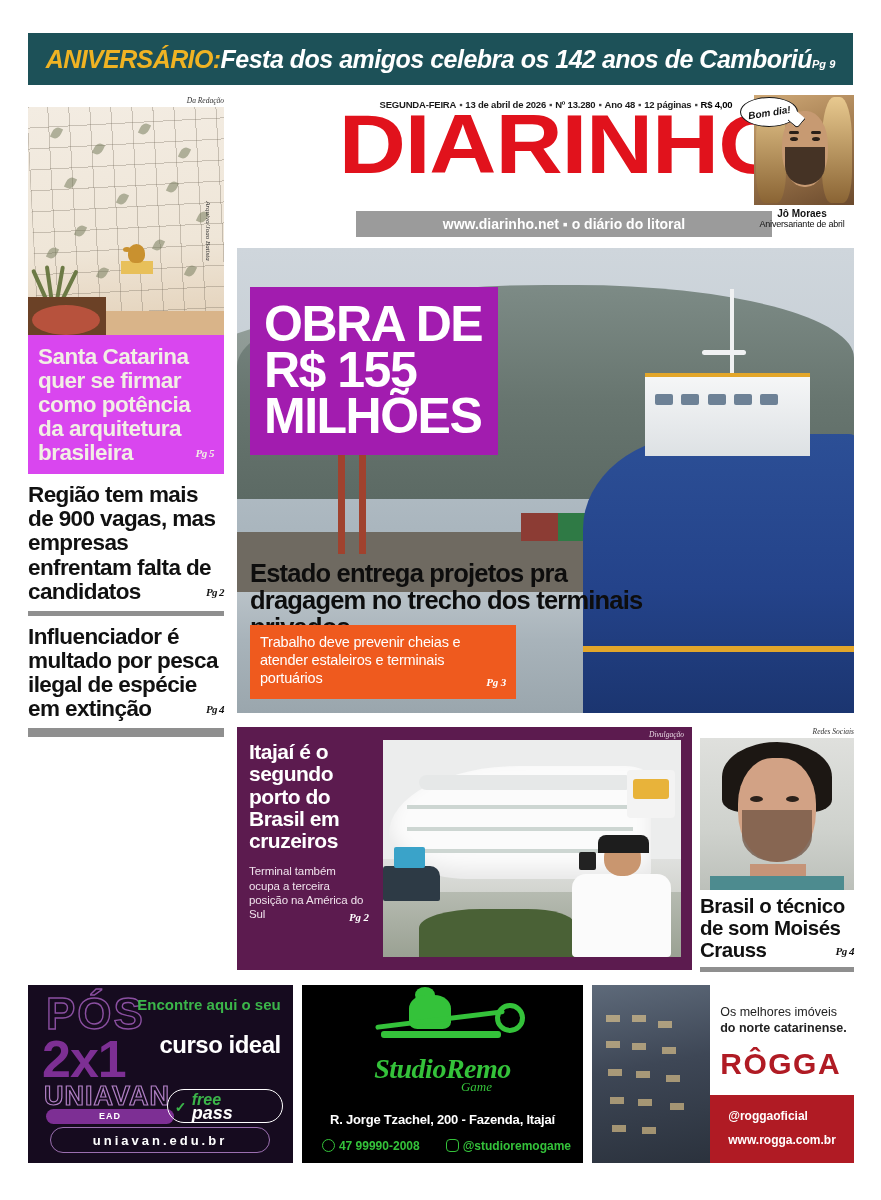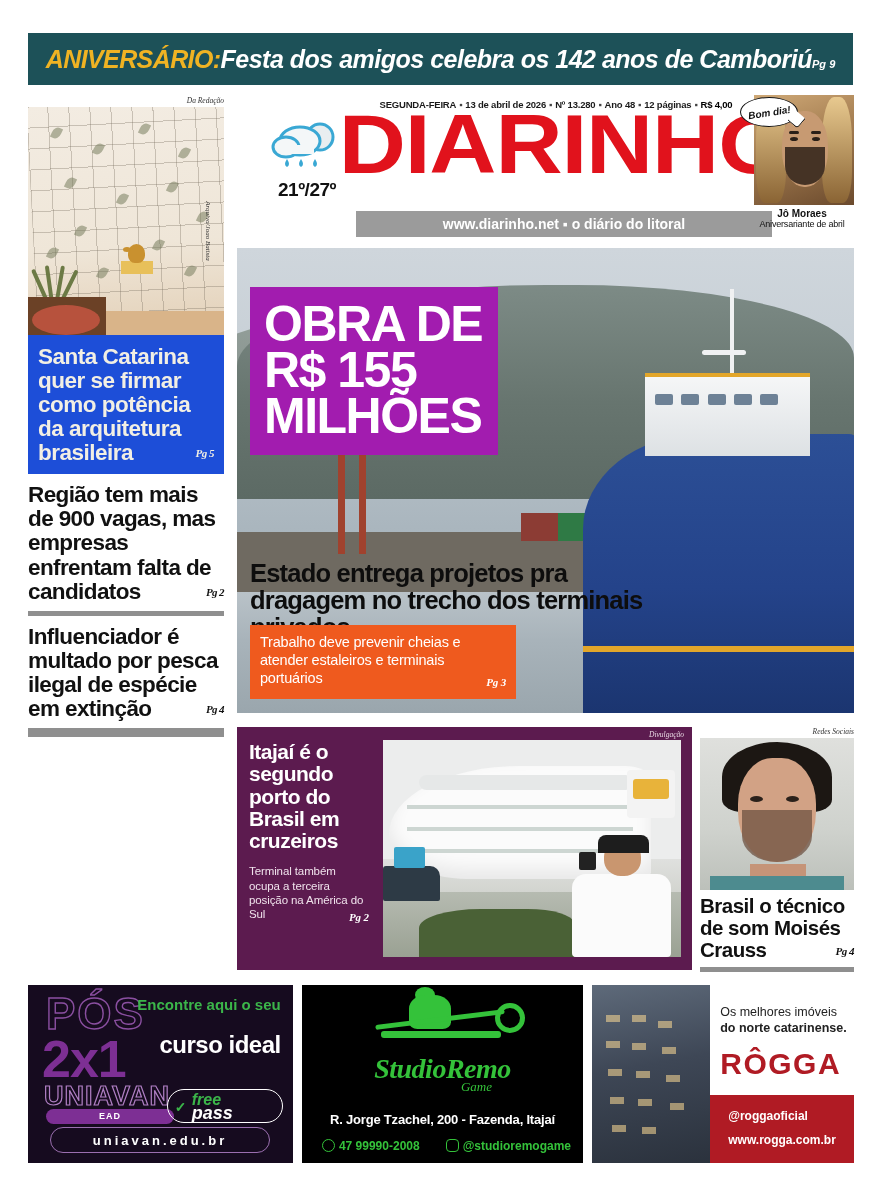--- a/index.html
+++ b/index.html
@@ -114,21 +114,21 @@
   .tile-plant i{position:absolute;bottom:0;left:20px;width:4px;height:52px;background:#6c7a45;transform-origin:bottom;border-radius:3px;}
   .tile-chair{position:absolute;left:0px;top:190px;width:78px;height:38px;background:#6b4126;}
   .tile-rug{position:absolute;left:4px;top:198px;width:68px;height:30px;background:#b7523d;border-radius:50%;}
   .tile-floor{position:absolute;left:0;bottom:0;width:100%;height:24px;background:#d9b489;}
   .credit-vert {
     position:absolute; right:-13px; top:120px; font-size:7px; font-style:italic;
     color:#333; transform: rotate(90deg); transform-origin: center;
     white-space:nowrap; font-family:"Liberation Serif", serif;
   }
 
-  .green-box { width:196px; background:#1d4ed8; padding:10px 10px 9px 10px; }
+  .green-box { width:196px; background:#d946ef; padding:10px 10px 9px 10px; }
   .green-box h2 {
     color:#f2efe4; font-size:22.5px; line-height:1.07; font-weight:bold;
     letter-spacing:-0.5px;
   }
   .pg-inline { font-size:11px; font-style:italic; font-weight:bold; font-family:"Liberation Serif", serif;}
   .pg-right { float:right; margin-top:7px; }
 
   .news-item { padding: 9px 0 7px 0; }
   .news-item h3 {
     font-size:22.5px; line-height:1.07; color:#111; font-weight:bold; letter-spacing:-0.6px;
@@ -285,32 +285,20 @@
   <div class="top-banner">
     <div class="banner-inner">
       <span class="banner-kicker">ANIVERSÁRIO:</span>
       <span class="banner-text">Festa dos amigos celebra os 142 anos de Camboriú</span>
       <span class="banner-pg">Pg 9</span>
     </div>
   </div>
 
   <div class="masthead">
 
-    <div class="weather">
-      <svg width="74" height="52" viewBox="0 0 74 52">
-        <circle cx="50" cy="16" r="13" fill="#e9eef0" stroke="#3aa8d4" stroke-width="3"></circle>
-        <ellipse cx="30" cy="20" rx="20" ry="14" fill="#f4f7f8" stroke="#3aa8d4" stroke-width="3"></ellipse>
-        <ellipse cx="16" cy="26" rx="13" ry="10" fill="#f4f7f8" stroke="#3aa8d4" stroke-width="3"></ellipse>
-        <rect x="10" y="24" width="34" height="9" fill="#f4f7f8"></rect>
-        <path d="M17 38 q4 6 0 8 q-4 -2 0 -8z" fill="#3aa8d4"></path>
-        <path d="M31 38 q4 6 0 8 q-4 -2 0 -8z" fill="#3aa8d4"></path>
-        <path d="M45 38 q4 6 0 8 q-4 -2 0 -8z" fill="#3aa8d4"></path>
-      </svg>
-      <div class="weather-temp">21º/27º</div>
-    </div>
 
     <div class="mast-dateline">
       <span>SEGUNDA-FEIRA</span><span class="sep">▪</span><span>13 de abril de 2026</span><span class="sep">▪</span><span>Nº 13.280</span><span class="sep">▪</span><span>Ano 48</span><span class="sep">▪</span><span>12 páginas</span><span class="sep">▪</span><span class="mast-price">R$ 4,00</span>
     </div>
 
     <div class="logo-wrap">
       <div class="logo-text">DIARINHO</div>
     </div>
     <div class="logo-bar">
       <span>www.diarinho.net ▪ o diário do litoral</span>

